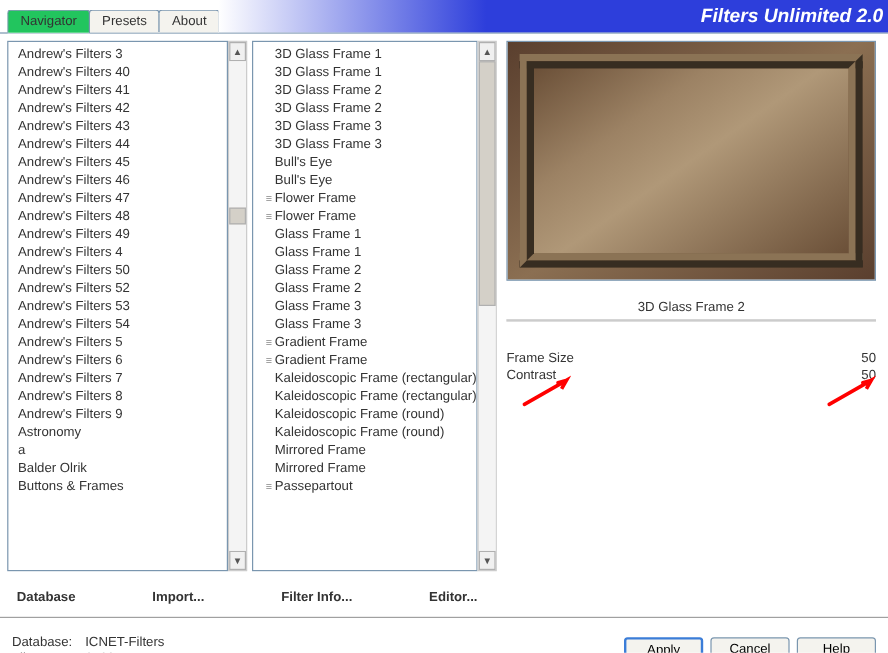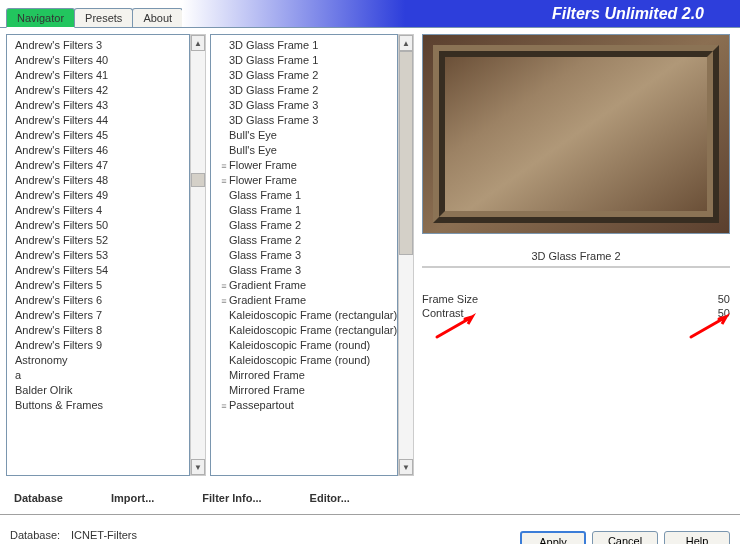--- a/index.html
+++ b/index.html
@@ -1,21 +1,21 @@
 <!DOCTYPE html>
 <html><head>
 <meta charset="utf-8">
 <style>
 * { box-sizing: border-box; margin: 0; padding: 0; font-family: Tahoma, Arial, sans-serif; font-size: 11px; }
 body { width: 740px; height: 544px; background: #fff; overflow: hidden; position: relative; }
 .header { height: 28px; display: flex; align-items: flex-end; border-bottom: 1px solid #7a96af; }
 .tabs { display: flex; margin-left: 6px; gap: 0; }
 .tab { padding: 3px 10px; border: 1px solid #7a96af; border-bottom: none; background: #f4f3ee; color: #333; cursor: pointer; border-top-left-radius: 3px; border-top-right-radius: 3px; margin-right: -1px; }
 .tab.active { background: #22c55e; position: relative; z-index: 2; border-bottom: 1px solid #fff; margin-bottom: -1px; }
-.banner { flex: 1; height: 100%; background: linear-gradient(to right, #fff 0%, #2d3edb 40%, #2d3edb 100%); display: flex; align-items: center; justify-content: flex-end; padding-right: 36px; }
+.banner { flex: 1; height: 100%; background: linear-gradient(to right, #fff 0%, #2d3edb 40%, #2d3edb 100%); display: flex; align-items: center; justify-content: flex-end; padding-right: 4px; }
 .banner-title { color: #fff; font-size: 16px; font-weight: bold; font-style: italic; font-family: 'Arial Black', sans-serif; }
 .main { display: flex; height: 454px; padding: 6px; gap: 4px; }
 .listpane { position: relative; display: flex; width: 200px; }
 .listpane.wide { width: 204px; }
 .listbox { flex: 1; border: 1px solid #7a96af; overflow-y: hidden; padding: 2px 0; background: #fff; }
 .listbox .item { padding: 1.5px 8px; color: #333; white-space: nowrap; cursor: pointer; }
 .scrollbar { width: 16px; background: #f0f0f0; border: 1px solid #ccc; display: flex; flex-direction: column; }
 .scroll-btn { height: 16px; background: #f0f0f0; border: 1px solid #b0b0b0; display: flex; align-items: center; justify-content: center; font-size: 8px; color: #555; cursor: pointer; }
 .scroll-track { flex: 1; background: #f4f4f4; position: relative; }
 .scroll-thumb { position: absolute; width: 100%; background: #d4d0c8; border: 1px solid #b0b0b0; left: 0; cursor: pointer; }
@@ -23,21 +23,21 @@
 .rightpane { flex: 1; display: flex; flex-direction: column; padding: 0 4px; }
 .preview { height: 200px; border: 1px solid #7a96af; background: linear-gradient(145deg, #5a3f2e, #8b6f52, #5a3f2e); position: relative; overflow: hidden; }
 .preview-frame { position: absolute; inset: 10px; border: 12px ridge #8b7355; background: linear-gradient(145deg, #6b5038 0%, #9c8264 30%, #b09878 50%, #6b5038 100%); }
 .caption { text-align: center; padding: 16px 0 4px 0; color: #333; font-size: 11px; }
 .hline { height: 2px; border: 1px solid #ccc; margin: 0 0 24px 0; background: #f4f4f4; }
 .param-row { display: flex; justify-content: space-between; padding: 1px 0; color: #333; position: relative; }
 .param-row .label {}
 .param-row .value { }
 .arrow { position: absolute; color: #ff0000; font-size: 24px; font-weight: bold; pointer-events: none; }
 .arrow svg { width: 50px; height: 30px; }
-.toolbar { display: flex; padding: 4px 14px; gap: 48px; }
+.toolbar { display: flex; padding: 4px 14px; gap: 64px; }
 .toolbar .tbtn { font-weight: bold; color: #333; padding: 6px 0; cursor: pointer; }
 .toolbar.right { justify-content: flex-end; flex: 1; }
 .footer { border-top: 1px solid #a0a0a0; padding: 6px 10px; display: flex; align-items: center; height: 54px; }
 .footer-info { flex: 1; }
 .footer-info .row { display: flex; gap: 6px; padding: 1px 0; }
 .footer-info .lbl { color: #333; width: 55px; }
 .footer-info .val { color: #333; }
 .footer-btns { display: flex; gap: 6px; }
 .btn { min-width: 66px; padding: 3px 10px; border: 1px solid #7a96af; background: #f4f3ee; border-radius: 3px; cursor: pointer; text-align: center; }
 .btn.primary { border: 2px solid #3b7dd8; }

